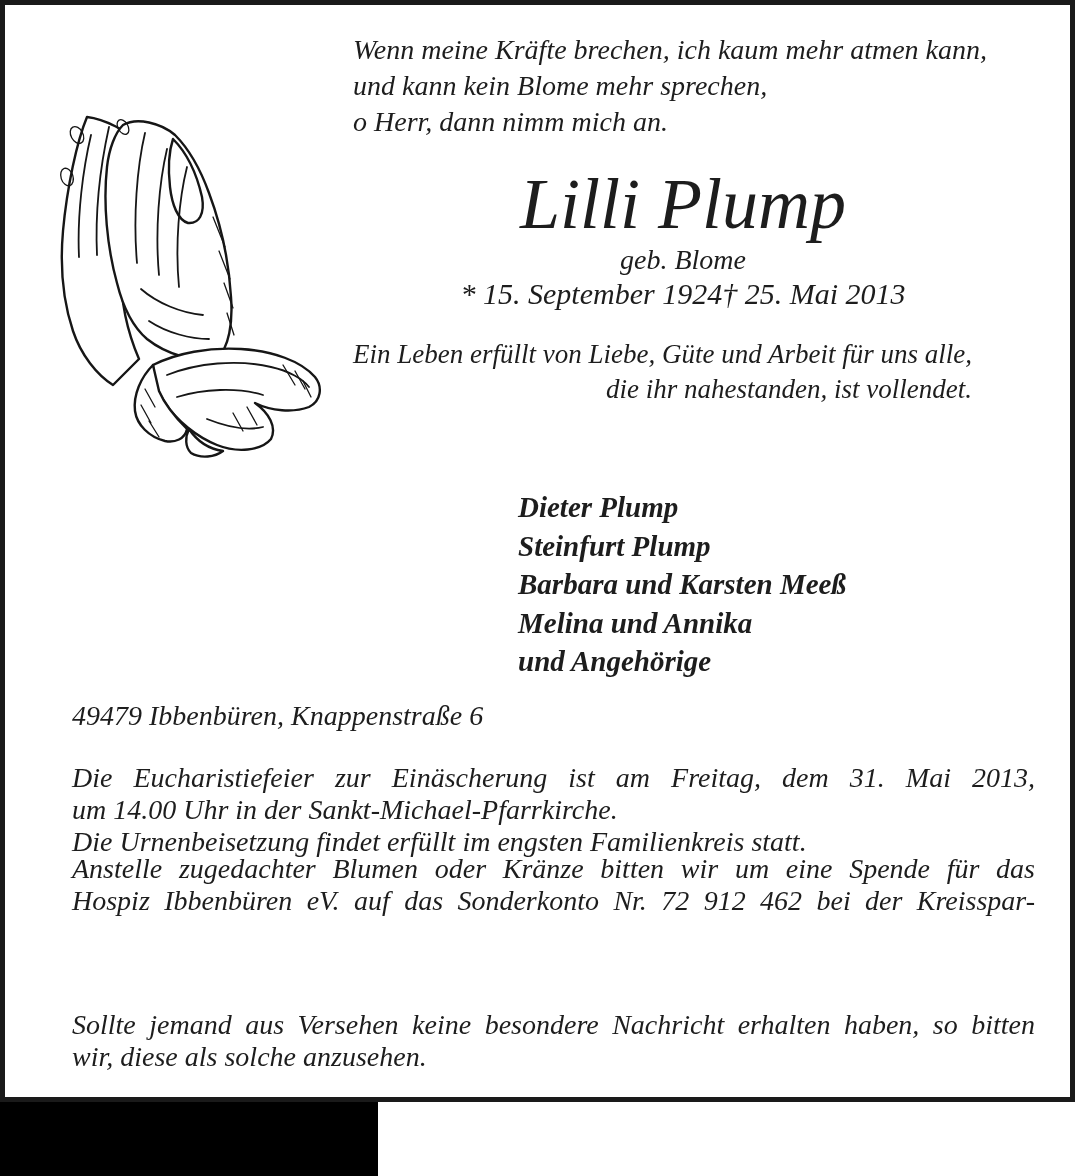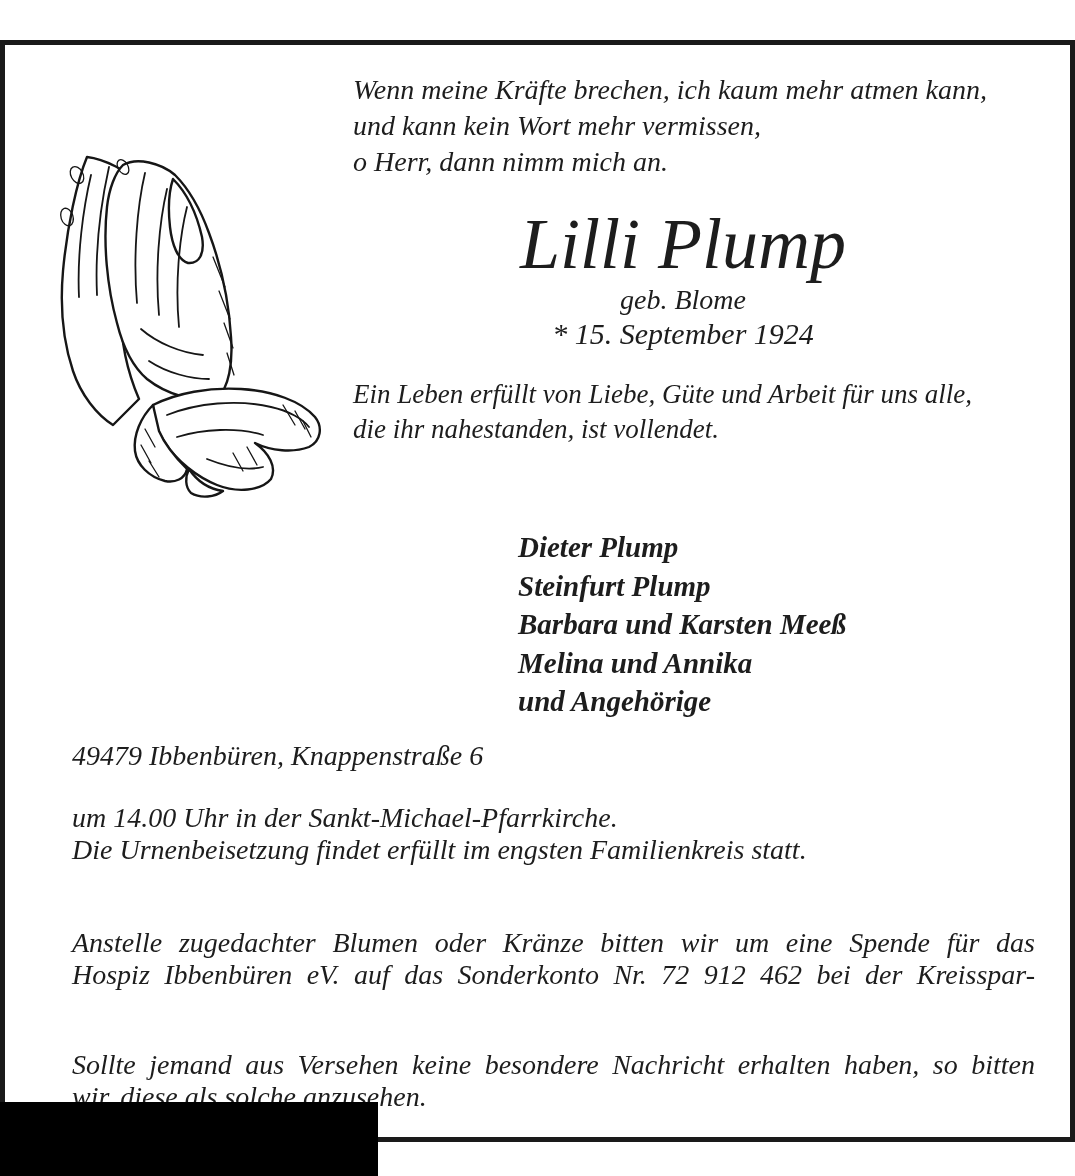--- a/index.html
+++ b/index.html
@@ -2,35 +2,35 @@
 <html><head>
 <meta charset="utf-8">
 <style>
   html,body{margin:0;padding:0;background:#fff;}
   .stage{
     position:relative;width:1075px;height:1176px;background:#ffffff;
     font-family:"Liberation Serif","DejaVu Serif",serif;color:#1d1d1d;overflow:hidden;
   }
   .doc{
     position:absolute;left:0;top:0;width:1075px;height:1102px;
-    border:5px solid #1a1a1a;box-sizing:border-box;background:#ffffff;margin-top:40px;
+    border:5px solid #1a1a1a;box-sizing:border-box;background:#ffffff;
   }
   .blk{position:absolute;font-style:italic;white-space:nowrap;}
   .wrapblk{position:absolute;font-style:italic;}
   .verse{left:348px;top:27px;font-size:28px;line-height:36px;}
   .name{left:348px;top:160px;width:660px;text-align:center;font-size:72px;line-height:78px;}
   .maiden{left:348px;top:240px;width:660px;text-align:center;font-size:28px;line-height:30px;}
   .dates{left:348px;top:272px;width:660px;display:flex;justify-content:center;font-size:30px;line-height:34px;font-style:italic;position:absolute;}
-  .tribute{left:348px;top:332px;font-size:27px;line-height:35px;}
+  .tribute{left:348px;top:332px;font-size:27px;line-height:35px;text-align:right;}
   .farewell{left:348px;top:429px;font-size:27px;line-height:35px;}
   .mourners{left:513px;top:483px;font-size:29px;line-height:38.5px;font-weight:bold;}
   .address{left:67px;top:694px;font-size:28px;line-height:33px;}
   .para{left:67px;width:963px;font-size:28px;line-height:32px;white-space:normal;}
   .p-service{top:757px;}
-  .p-donation{top:882px;}
+  .p-donation{top:848px;}
   .p-closing{top:1004px;}
   .just{text-align:justify;text-align-last:justify;}
   .hands{position:absolute;left:52px;top:102px;width:272px;height:358px;}
   .redaction{position:absolute;left:0;top:1102px;width:378px;height:74px;background:#000000;}
 </style>
 </head>
 <body>
 
 <div class="stage">
   <div class="doc">
@@ -75,48 +75,50 @@
         <path d="M156,110 l12,30 M162,144 l11,28 M167,176 l9,25 M170,206 l7,22"></path>
 
         <path d="M226,258 l12,20 M238,264 l10,18 M246,274 l8,16 M190,300 l10,18 M176,306 l10,18"></path>
 
         <path d="M88,282 l10,18 M84,298 l10,18 M92,314 l10,16"></path>
       </g>
     </svg>
 
     <div class="blk verse">
       <div>Wenn meine Kräfte brechen, ich kaum mehr atmen kann,</div>
-      <div>und kann kein Wort mehr vermissen,</div>
+      <div>und kann kein Blome mehr sprechen,</div>
       <div>o Herr, dann nimm mich an.</div>
     </div>
 
     <div class="blk name">Lilli Plump</div>
     <div class="blk maiden">geb. Blome</div>
 
     <div class="dates">
       <span>* 15. September 1924</span>
+      <span>† 25. Mai 2013</span>
     </div>
 
     <div class="blk tribute">
       <div>Ein Leben erfüllt von Liebe, Güte und Arbeit für uns alle,</div>
       <div>die ihr nahestanden, ist vollendet.</div>
     </div>
 
 
     <div class="blk mourners">
       <div>Dieter Plump</div>
       <div>Steinfurt Plump</div>
       <div>Barbara und Karsten Meeß</div>
       <div>Melina und Annika</div>
       <div>und Angehörige</div>
     </div>
 
     <div class="blk address">49479 Ibbenbüren, Knappenstraße 6</div>
 
     <div class="wrapblk para p-service">
+      <div class="just">Die Eucharistiefeier zur Einäscherung ist am Freitag, dem 31. Mai 2013,</div>
       <div>um 14.00 Uhr in der Sankt-Michael-Pfarrkirche.</div>
       <div>Die Urnenbeisetzung findet erfüllt im engsten Familienkreis statt.</div>
     </div>
 
     <div class="wrapblk para p-donation">
       <div class="just">Anstelle zugedachter Blumen oder Kränze bitten wir um eine Spende für das</div>
       <div class="just">Hospiz Ibbenbüren eV. auf das Sonderkonto Nr. 72 912 462 bei der Kreisspar-</div>
     </div>
 
     <div class="wrapblk para p-closing">

